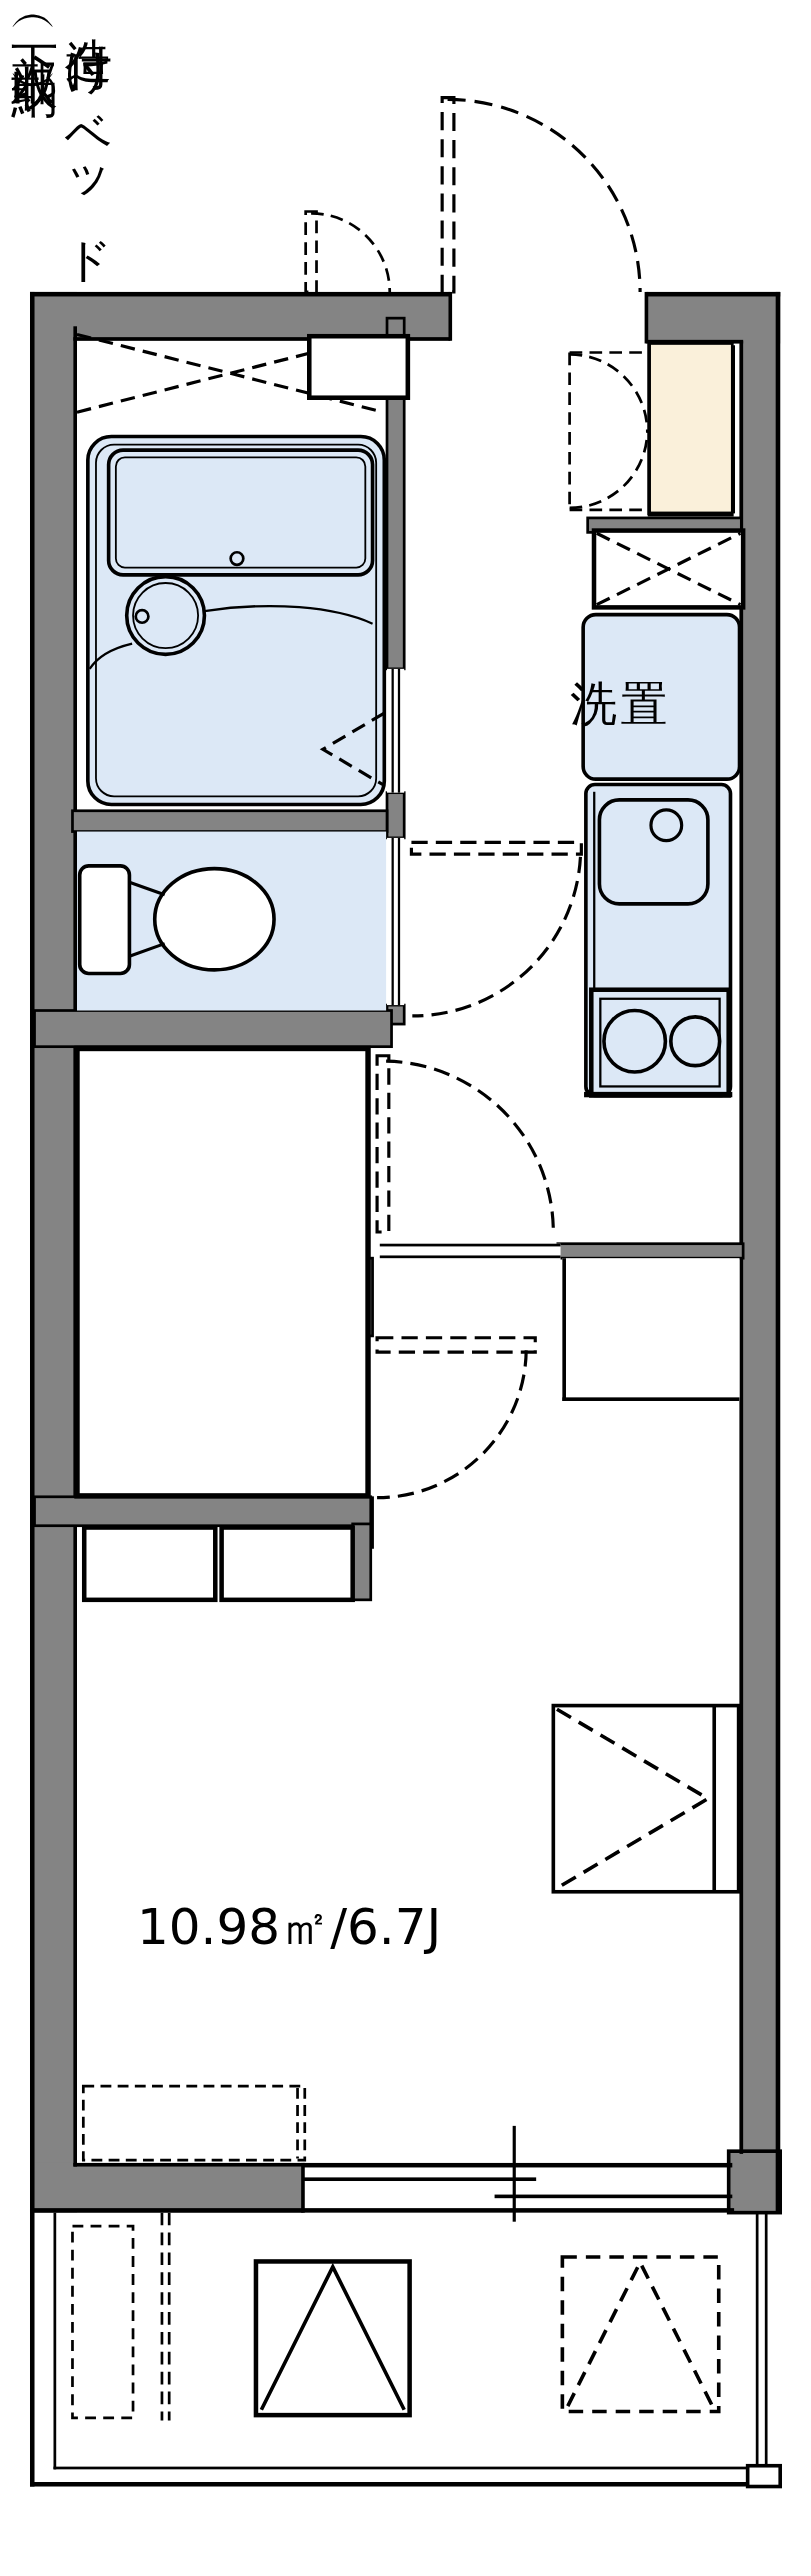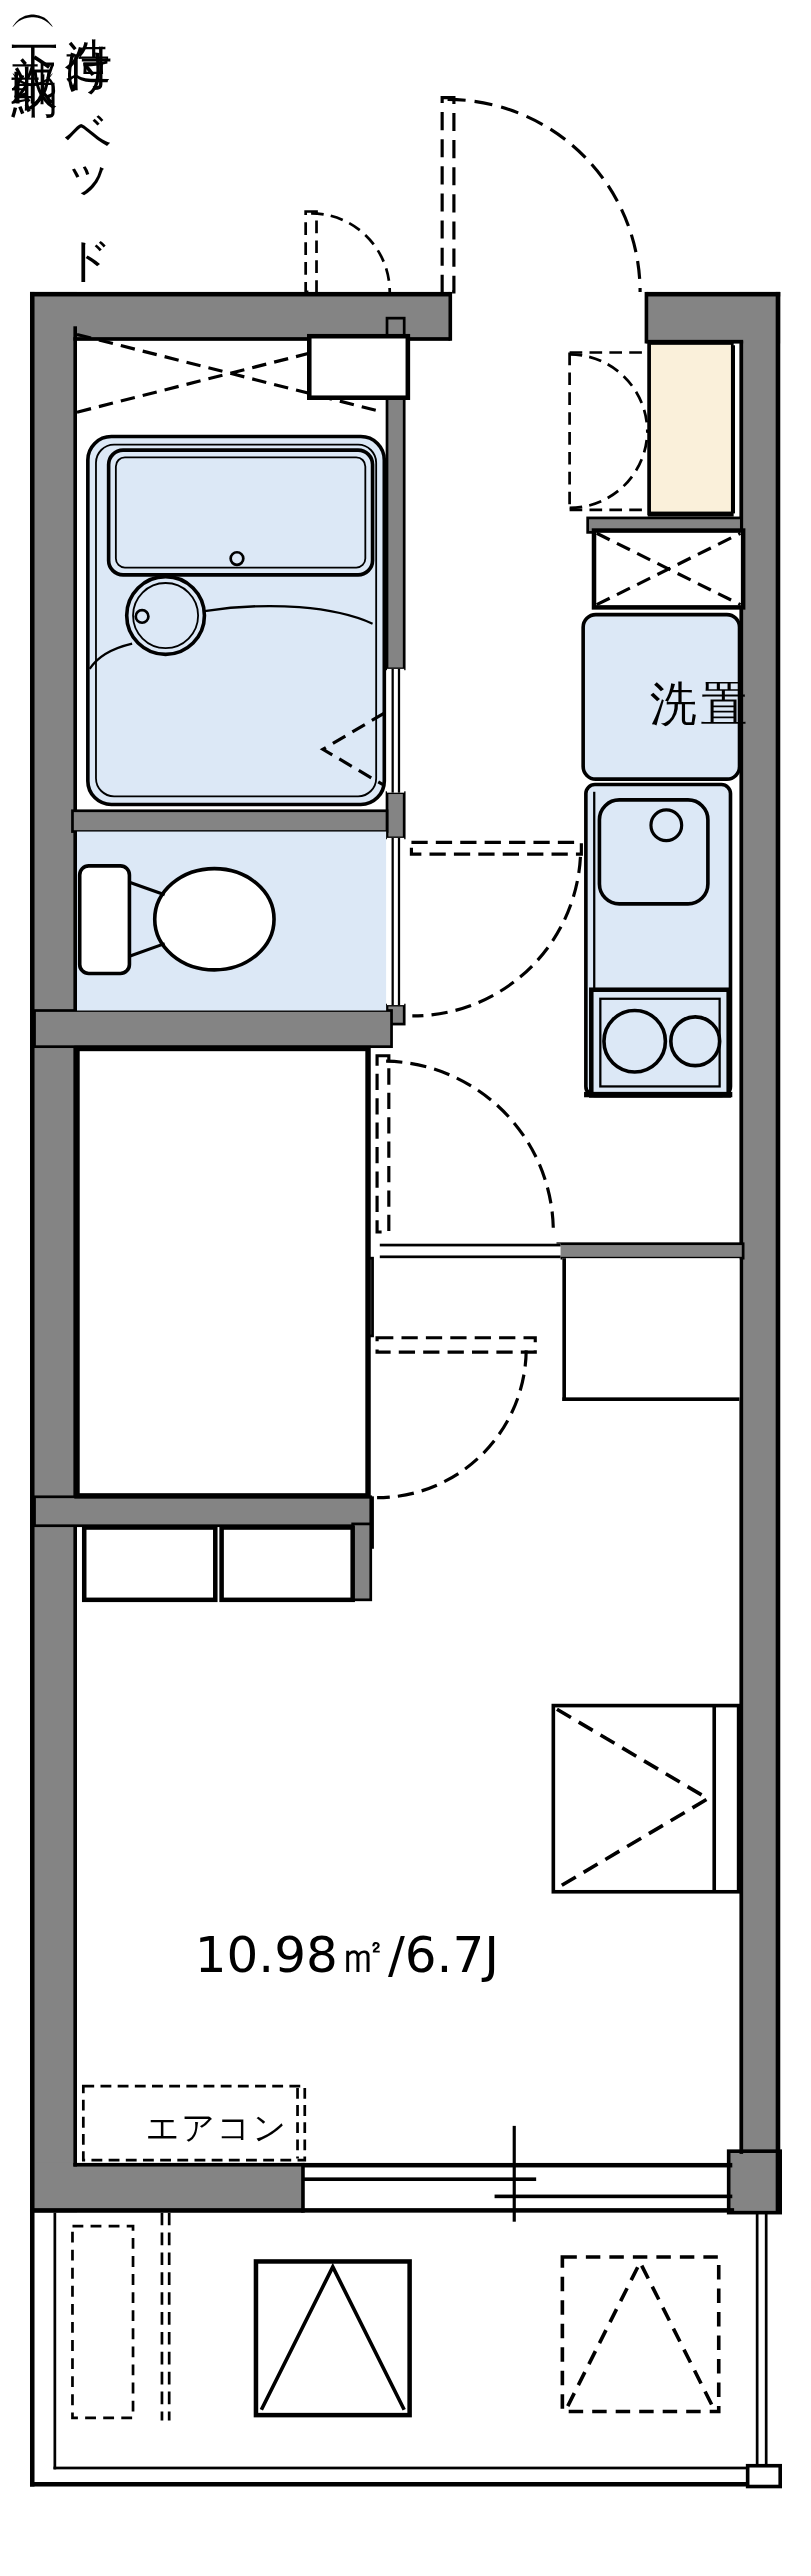--- a/index.html
+++ b/index.html
@@ -1,22 +1,22 @@
 <!DOCTYPE html>
 <html style="font-size:14.5px"><head>
 <meta charset="utf-8">
 <style>
   html,body{margin:0;padding:0;background:#fff;}
   body{font-family:"DejaVu Sans","Liberation Sans",sans-serif;}
   #plan{position:relative;width:812px;height:2576px;background:#ffffff;overflow:hidden;}
   #plan-svg{position:absolute;left:0;top:0;}
-  .lbl{position:absolute;color:#000;text-align:right;white-space:nowrap;}
+  .lbl{position:absolute;color:#000;text-align:left;white-space:nowrap;}
   #washer-label{left:570px;top:673px;width:181px;font-size:47px;letter-spacing:3.6px;}
   #room-name{left:180px;top:1806px;width:271px;font-size:77px;letter-spacing:5.4px;}
-  #room-size{left:137px;top:1894px;width:362px;font-size:50px;margin-top:28px;}
+  #room-size{left:137px;top:1894px;width:362px;font-size:50px;}
   #aircon-label{left:89px;top:2106px;width:199px;font-size:33px;letter-spacing:1.8px;}
   #bed-note{left:164px;top:1092px;height:362px;width:116px;
     writing-mode:vertical-rl;text-orientation:mixed;
     font-size:47px;letter-spacing:9px;line-height:54px;color:#000;}
   .svgline{stroke:#000;fill:none;}
 </style>
 </head>
 <body>
 
 <div id="plan">
@@ -223,16 +223,15 @@
 </svg>
 
 <div class="lbl" id="washer-label">洗置</div>
 
 <div id="bed-note">
   <div>造付けベッド</div>
   <div>（下部収納）</div>
 </div>
 
 <div class="lbl" id="room-size">10.98㎡/6.7J</div>
-<div class="lbl" id="aircon-label">エアコン</div>
 
 </div>
 
 
 </body></html>

